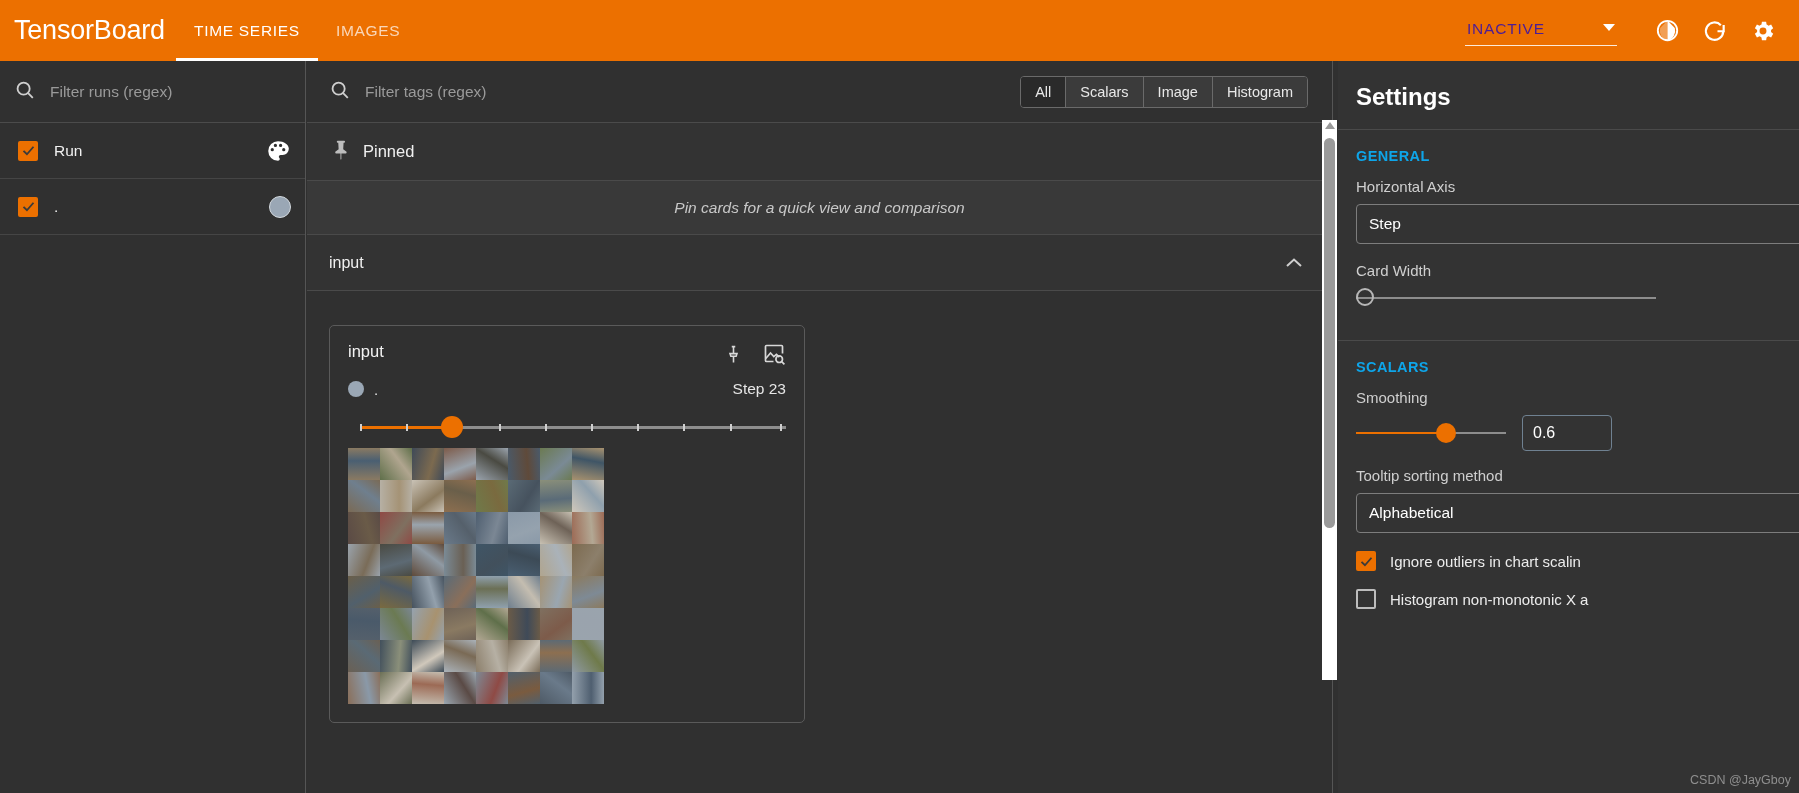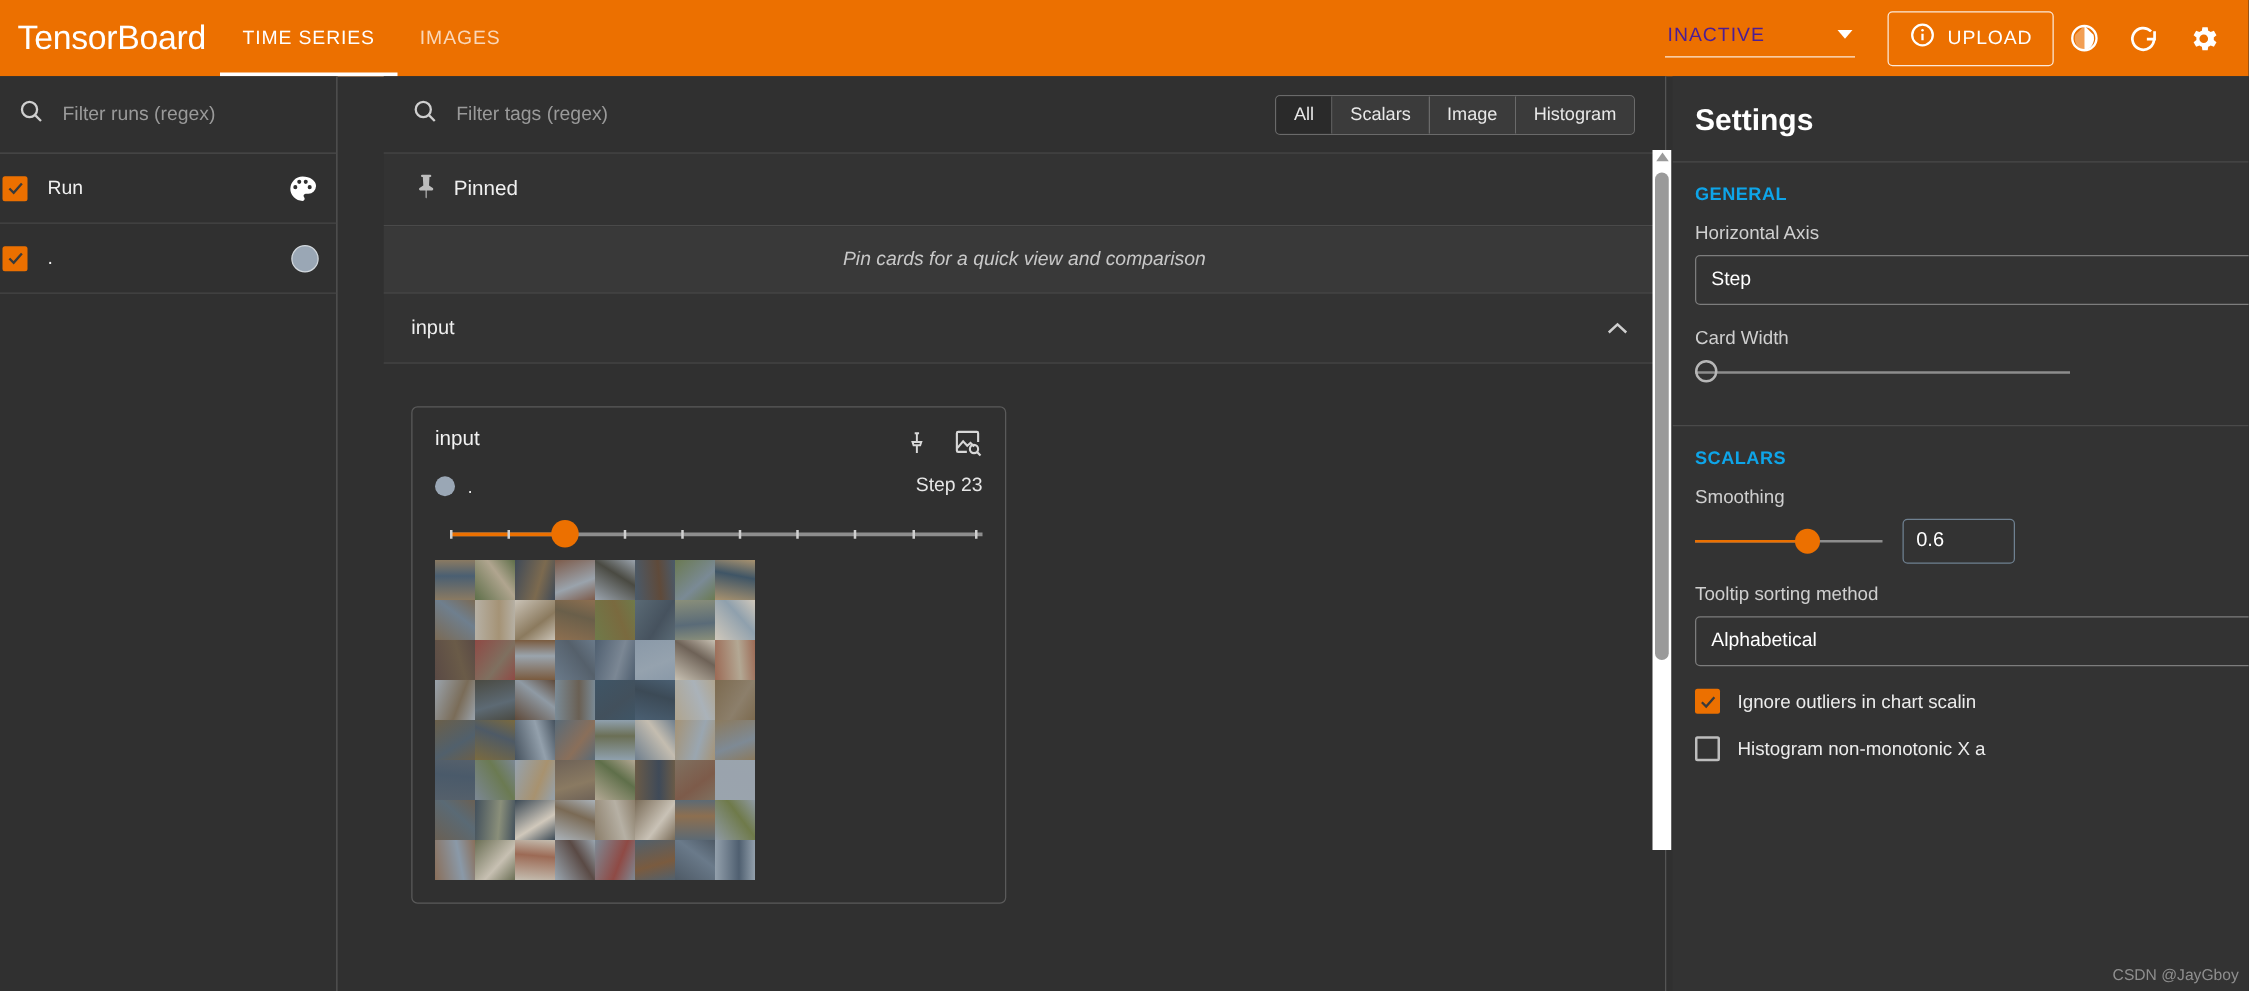--- a/index.html
+++ b/index.html
@@ -52,34 +52,34 @@
     height: 44px; padding: 0 16px; color: #fff; font-size: 15.5px;
     letter-spacing: .7px; font-weight: 500; cursor: pointer;
   }
   .icon-btn {
     width: 48px; height: 48px; display: flex; align-items: center;
     justify-content: center; cursor: pointer; color: #fff;
   }
 
   
   .sidebar {
-    position: absolute; top: 61px; left: 0; width: 270px; height: 732px;
+    position: absolute; top: 61px; left: 0; width: 306px; height: 732px;
     background: #303030; border-right: 1px solid #555;
   }
   .runs-filter {
     height: 62px; display: flex; align-items: center; gap: 14px;
     padding: 0 14px; border-bottom: 1px solid #4b4b4b;
   }
   .runs-filter input {
     background: transparent; border: none; outline: none;
     color: #e0e0e0; font-size: 15.5px; font-family: inherit; width: 100%;
   }
   .runs-filter input::placeholder { color: #9a9a9a; }
   .run-row {
-    height: 56px; display: flex; align-items: center; padding: 0 14px 0 2px;
+    height: 56px; display: flex; align-items: center; padding: 0 14px 0 18px;
     border-bottom: 1px solid #454545; gap: 16px;
   }
   .cb {
     width: 20px; height: 20px; border-radius: 2px; background: #ec7000;
     display: flex; align-items: center; justify-content: center; flex: none;
     cursor: pointer;
   }
   .cb svg { display: block; }
   .run-name { font-size: 15.5px; color: #f1f1f1; flex: 1; }
   .palette-icon { color: #fff; cursor: pointer; display: flex; }
@@ -259,30 +259,20 @@
   <div class="topbar">
     <div class="brand">TensorBoard</div>
     <div class="tabs">
       <div class="tab active">TIME SERIES</div>
       <div class="tab">IMAGES</div>
     </div>
     <div class="topbar-right">
       <div class="inactive-select">
         <span>INACTIVE</span>
         <span class="caret"></span>
-      </div>
-      <div class="upload-btn">
-        <span>
-          <svg width="22" height="22" viewBox="0 0 24 24" fill="none" stroke="#fff" stroke-width="2">
-            <circle cx="12" cy="12" r="9"></circle>
-            <line x1="12" y1="11" x2="12" y2="16.5"></line>
-            <circle cx="12" cy="7.8" r="1.1" fill="#fff" stroke="none"></circle>
-          </svg>
-        </span>
-        <span>UPLOAD</span>
       </div>
       <div class="icon-btn">
         <svg width="25" height="25" viewBox="0 0 24 24">
           <path d="M12 2.5 L19 9.5 A9.5 9.5 0 0 1 12 21.5 Z" fill="#fff"></path>
           <path d="M12 2.5 L5 9.5 A9.5 9.5 0 0 0 12 21.5 Z" fill="#fff" opacity="0.33"></path>
           <circle cx="12" cy="12" r="9.3" fill="none" stroke="#fff" stroke-width="1.8"></circle>
         </svg>
       </div>
       <div class="icon-btn">
         <svg width="26" height="26" viewBox="0 0 24 24" fill="none" stroke="#fff" stroke-width="2">

